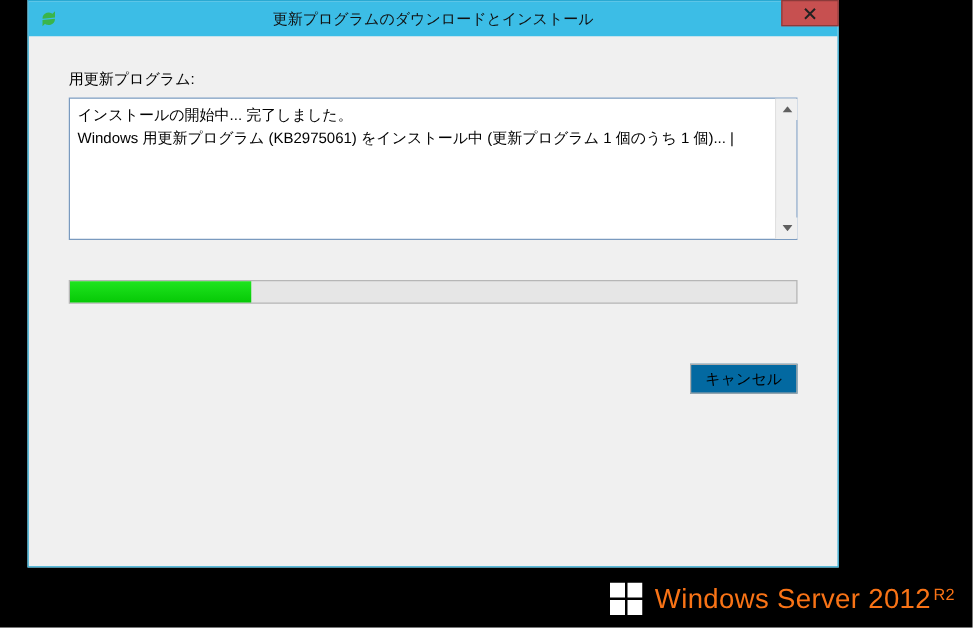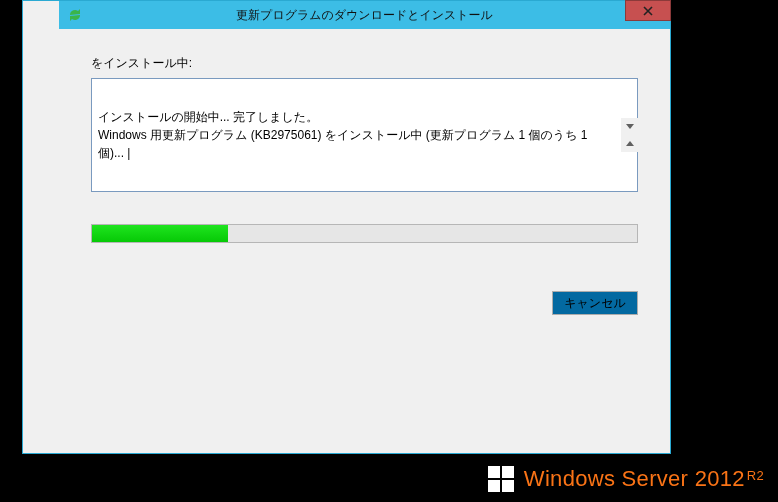--- a/index.html
+++ b/index.html
@@ -14,21 +14,20 @@
     position: relative;
   }
   .window {
     position: absolute;
     left: 22px;
     top: 0;
     width: 649px;
     height: 454px;
     border: 1px solid #2aa9d2;
     background: #f0f0f0;
-    padding-left: 36px;
   }
   .titlebar {
     height: 28px;
     background: #3cbde6;
     position: relative;
     display: flex;
     align-items: center;
   }
   .titlebar-icon {
     width: 20px;
@@ -84,21 +83,20 @@
     color: #000;
     margin-bottom: 6px;
   }
   .status-box {
     position: relative;
     border: 1px solid #7a9abf;
     background: #fff;
     height: 114px;
     margin-bottom: 32px;
     display: flex;
-    align-items: center;
   }
   .status-text {
     flex: 1;
     padding: 4px 6px;
     font-size: 12px;
     line-height: 1.5;
     color: #000;
     white-space: pre-wrap;
     overflow: hidden;
   }
@@ -188,21 +186,21 @@
     <div class="titlebar-title">更新プログラムのダウンロードとインストール</div>
     <div class="close-btn">
       <svg width="10" height="10" viewBox="0 0 10 10">
         <path d="M1 1 L9 9 M9 1 L1 9" stroke="#222" stroke-width="1.6"></path>
       </svg>
     </div>
   </div>
 
   <div class="content">
 
-    <div class="label">をインストール中:</div>
+    <div class="label">用更新プログラム:</div>
     <div class="status-box">
       <div class="status-text">インストールの開始中... 完了しました。
 Windows 用更新プログラム (KB2975061) をインストール中 (更新プログラム 1 個のうち 1 個)... |</div>
       <div class="scrollbar">
         <div class="scroll-btn scroll-up">
           <svg width="8" height="5" viewBox="0 0 8 5">
               <path d="M0 5 L4 0 L8 5 Z" fill="#606060"></path>
             </svg>
         </div>
         <div class="scroll-btn scroll-down">

